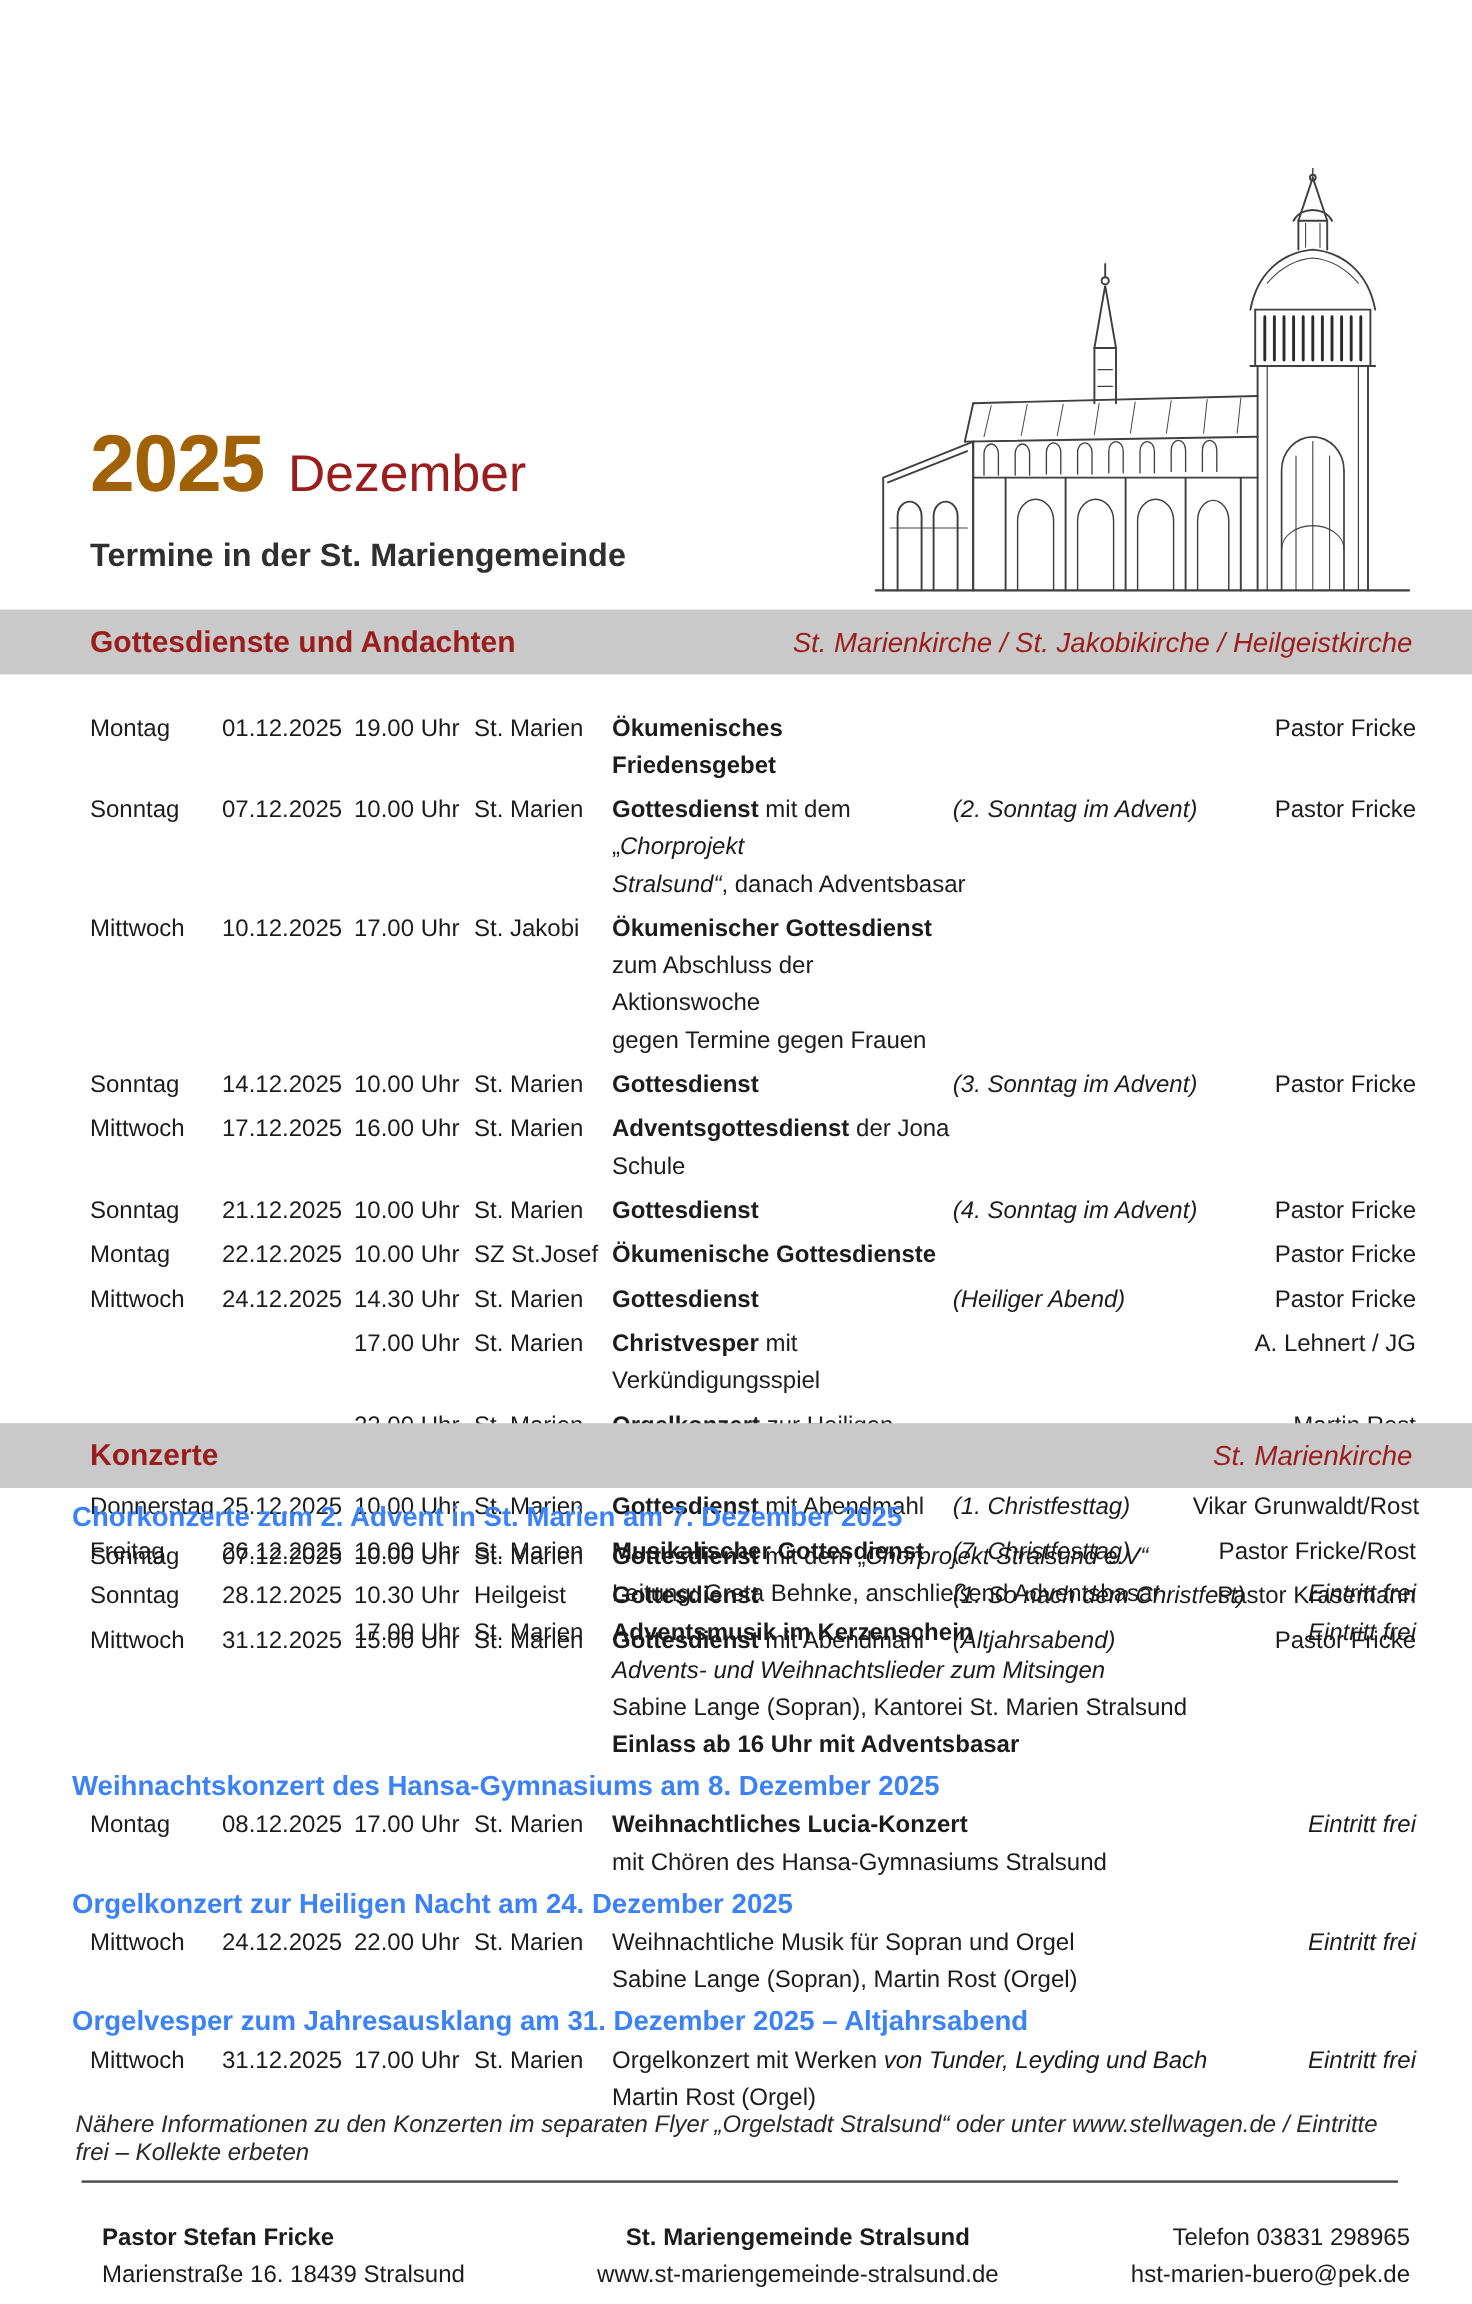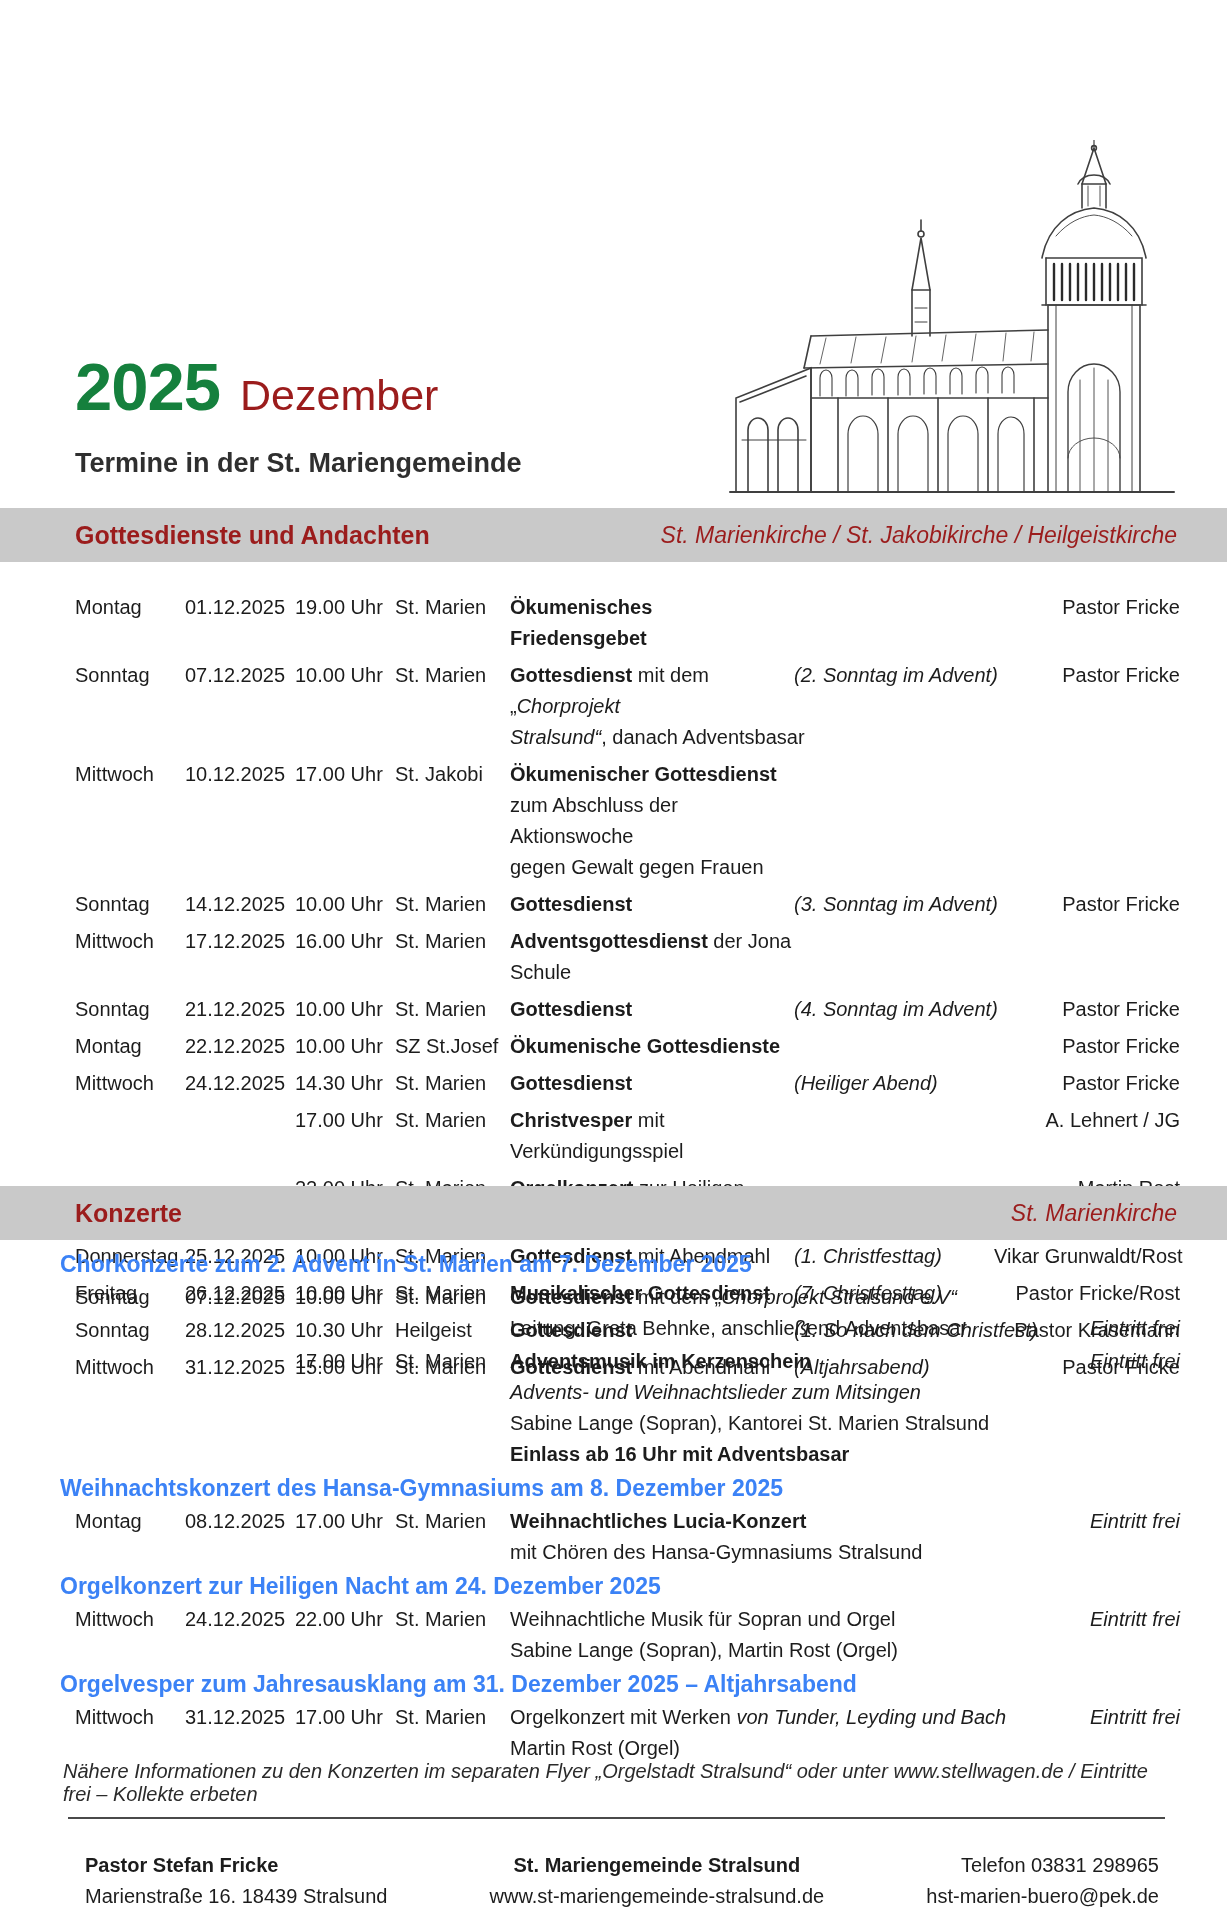--- a/index.html
+++ b/index.html
@@ -1,20 +1,20 @@
 <!DOCTYPE html>
 <html><head>
 <meta charset="utf-8">
 <style>
   html,body{margin:0;padding:0;background:#ffffff;}
   .page{position:relative;width:1227px;height:1920px;background:#fff;overflow:hidden;
         font-family:"Liberation Sans","DejaVu Sans",sans-serif;color:#1c1c1c;}
   
   .title-row{position:absolute;left:75px;top:348px;display:flex;align-items:baseline;gap:20px;}
-  .year{font-size:67px;font-weight:bold;color:#15803d;letter-spacing:-1px;}
+  .year{font-size:67px;font-weight:bold;color:#a16207;letter-spacing:-1px;}
   .month{font-size:43px;color:#9b1c1c;text-align:center;}
   .subtitle{position:absolute;left:75px;top:448px;font-size:27px;color:#2f2f2f;font-weight:bold;}
   .church{position:absolute;left:712px;top:140px;}
   
   .bar{position:absolute;left:0;right:0;height:54px;background:#c9c9c9;
        display:flex;align-items:center;justify-content:space-between;
        padding:0 50px 0 75px;box-sizing:border-box;gap:40px;}
   .bar1{top:508px;} .bar2{top:1186px;}
   .bar-title{font-size:25px;font-weight:bold;color:#9b1c1c;}
   .bar-right{font-size:23px;font-style:italic;color:#9b1c1c;}
@@ -30,21 +30,21 @@
   .c6r{grid-column:6;text-align:right;white-space:nowrap;font-style:italic;}
   .wide{grid-column:5 / 8;}
   .b{font-weight:bold;} .i{font-style:italic;}
   
   .concerts{position:absolute;top:1248px;left:0;right:0;}
   .cheading{font-size:23px;font-weight:bold;color:#3b82f6;line-height:32px;margin:0 0 2px 60px;}
   
   .concert-note{position:absolute;top:1760px;left:63px;right:50px;
                 font-size:20px;font-style:italic;color:#2a2a2a;}
   .foot-rule{position:absolute;top:1817px;left:68px;right:62px;border-top:2px solid #4a4a4a;}
-  .footer{position:absolute;top:1850px;left:85px;right:68px;display:flex;font-size:20px;line-height:31px;}
+  .footer{position:absolute;top:1850px;left:85px;right:52px;display:flex;font-size:20px;line-height:31px;}
   .fcol-l{text-align:left;white-space:nowrap;}
   .fcol-c{flex:1;text-align:center;white-space:nowrap;}
   .fcol-r{text-align:right;white-space:nowrap;}
   .fb{font-weight:bold;}
 </style>
 </head>
 <body>
 
 <div class="page">
 
@@ -127,21 +127,21 @@
         <div class="c6">(2. Sonntag im Advent)</div>
         <div class="c7">Pastor Fricke</div>
         <div class="wide"><span class="i">Stralsund“</span><span class="">, danach Adventsbasar</span></div>
       </div>
       <div class="srow">
         <div class="c1">Mittwoch</div>
         <div class="c2">10.12.2025</div>
         <div class="c3">17.00 Uhr</div>
         <div class="c4">St. Jakobi</div>
         <div class="c5"><span class="b ">Ökumenischer Gottesdienst</span><span class=""> zum Abschluss der Aktionswoche</span></div>
-        <div class="wide"><span class="">gegen Gewalt gegen Frauen</span></div>
+        <div class="wide"><span class="">gegen Termine gegen Frauen</span></div>
       </div>
       <div class="srow">
         <div class="c1">Sonntag</div>
         <div class="c2">14.12.2025</div>
         <div class="c3">10.00 Uhr</div>
         <div class="c4">St. Marien</div>
         <div class="c5"><span class="b ">Gottesdienst</span></div>
         <div class="c6">(3. Sonntag im Advent)</div>
         <div class="c7">Pastor Fricke</div>
       </div>

